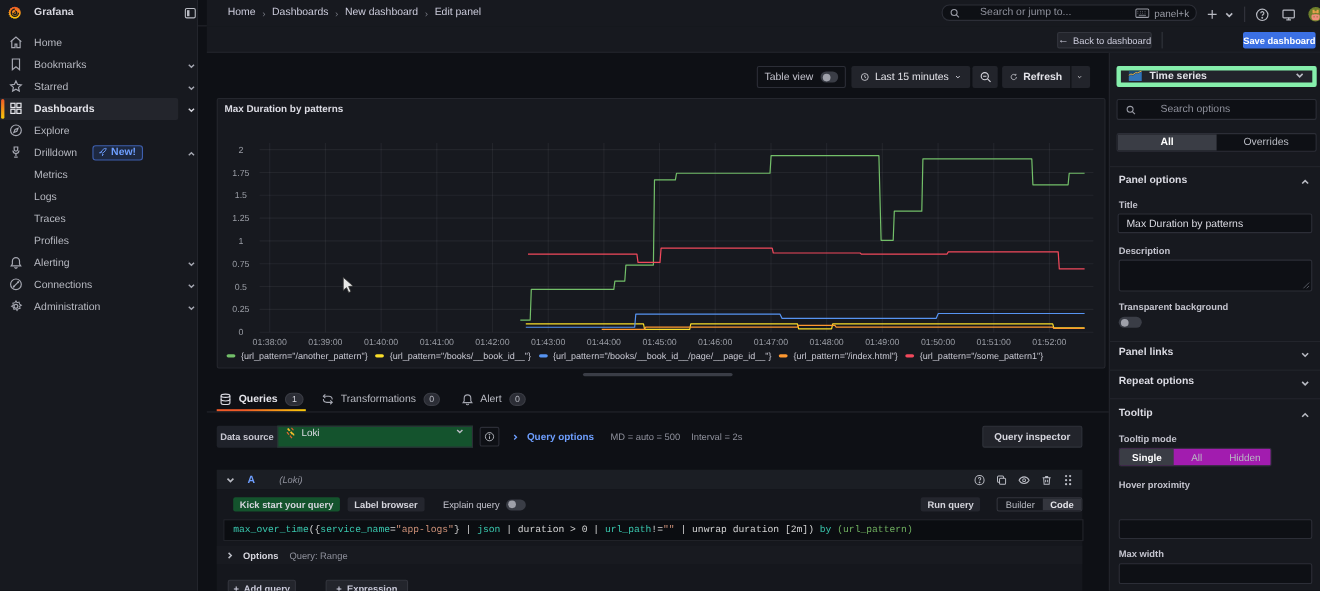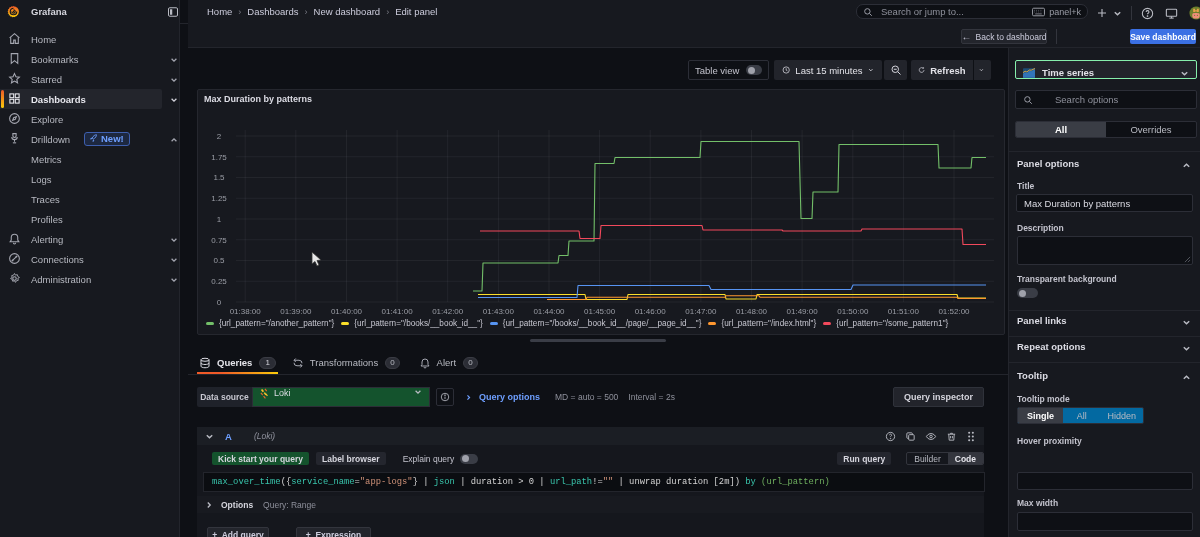--- a/index.html
+++ b/index.html
@@ -59,21 +59,21 @@
       <span class="crumb">New dashboard</span>
         <span class="crumbsep">›</span>
       <span class="crumb dim">Edit panel</span>
     </div>
 
     <div class="abs" style="left:668px;top:4px;width:232px;height:15px;background:#0e1015;border:1px solid #2c2e37;border-radius:7px;display:flex;align-items:center;padding:0 6px">
       <svg width="10" height="10" viewBox="0 0 24 24" fill="none" stroke="#9a9ca6" stroke-width="2.4">
           <circle cx="10.5" cy="10.5" r="6.5"></circle>
           <path d="M15.5 15.5L21 21"></path>
         </svg>
-      <span class="dim" style="margin-left:8px;font-size:9.5px">Search or jump to...</span>
+      <span class="dim" style="margin-left:18px;font-size:9.5px">Search or jump to...</span>
       <span style="margin-left:auto;display:flex;align-items:center;color:#9a9ca6;font-size:9px">
         <svg width="13" height="10" viewBox="0 0 24 16" fill="none" stroke="#9a9ca6" stroke-width="1.8">
             <rect x="1" y="1" width="22" height="14" rx="2"></rect>
             <path d="M4 5h1M8 5h1M12 5h1M16 5h1M20 5h0M4 8h1M8 8h1M12 8h1M16 8h1M20 8h0M6 11.5h12" stroke-width="1.4"></path>
           </svg>
         <span style="margin-left:4px">panel+k</span>
       </span>
     </div>
     <div class="abs" style="left:908px;top:6px;display:flex;align-items:center;color:#b9bbc3">
       <svg width="12" height="12" viewBox="0 0 24 24" fill="none" stroke="#b9bbc3" stroke-width="2.2">
@@ -236,21 +236,21 @@
           </svg>
         <div class="nlabel">Administration</div>
         <svg class="nchev chev" viewBox="0 0 10 10" fill="none" stroke="#a5a7b1" stroke-width="1.6">
             <path d="M2 3.5l3 3 3-3"></path>
           </svg>
       </div>
     </div>
   </div>
   <div id="rightpane" class="abs">
 
-    <div class="abs" style="left:6px;top:12px;width:182px;height:19px;background:#22242b;border:1px solid #86efac;border-radius:2px;display:flex;align-items:flex-end;padding:0 7px">
+    <div class="abs" style="left:6px;top:12px;width:182px;height:19px;background:#22242b;border:4px solid #86efac;border-radius:2px;display:flex;align-items:flex-start;padding:0 7px">
       <svg width="12" height="10" viewBox="0 0 28 22">
           <rect x="0" y="0" width="28" height="22" rx="2" fill="#1c4c74"></rect>
           <path d="M0 13l5-4 4 2 6-5 4 1 9-5v20H0z" fill="#3274b8"></path>
           <path d="M0 10l5-3 4 1.5 6-4.5 4 .5 9-4" fill="none" stroke="#f3b23e" stroke-width="2"></path>
         </svg>
       <span style="margin-left:7px;font-size:9.5px;font-weight:bold;color:#e2e2e8">Time series</span>
       <svg style="margin-left:auto" width="9" height="9" viewBox="0 0 10 10" fill="none" stroke="#b9bbc3" stroke-width="1.6">
           <path d="M2 3.5l3 3 3-3"></path>
         </svg>
     </div>
@@ -294,21 +294,21 @@
     <div class="sechead abs" style="left:8px;top:293px">Repeat options</div>
     <svg class="abs" style="right:9px;top:296px" width="9" height="9" viewBox="0 0 10 10" fill="none" stroke="#b9bbc3" stroke-width="1.6">
         <path d="M2 3.5l3 3 3-3"></path>
       </svg>
     <div class="divider" style="top:314px"></div>
     <div class="sechead abs" style="left:8px;top:322px">Tooltip</div>
     <svg class="abs" style="right:9px;top:325px" width="9" height="9" viewBox="0 0 10 10" fill="none" stroke="#b9bbc3" stroke-width="1.6">
         <path d="M2 6.5l3-3 3 3"></path>
       </svg>
     <div class="flabel abs" style="left:8px;top:346px">Tooltip mode</div>
-    <div class="abs" style="left:8px;top:359px;width:127px;height:17px;background:#0369a1;border:1px solid #2c2e37;border-radius:2px;display:flex;overflow:hidden">
+    <div class="abs" style="left:8px;top:359px;width:139px;height:17px;background:#a21caf;border:1px solid #2c2e37;border-radius:2px;display:flex;overflow:hidden">
       <div style="width:36%;background:#3a3d45;display:flex;align-items:center;justify-content:center;font-size:9px;font-weight:bold;color:#fff">Single</div>
       <div style="width:30%;display:flex;align-items:center;justify-content:center;font-size:9px;color:#b9bbc3">All</div>
       <div style="width:34%;display:flex;align-items:center;justify-content:center;font-size:9px;color:#b9bbc3">Hidden</div>
     </div>
     <div class="flabel abs" style="left:8px;top:388px">Hover proximity</div>
     <div class="ginput abs" style="left:8px;top:424px;width:176px;height:18px"></div>
     <div class="flabel abs" style="left:8px;top:450px">Max width</div>
     <div class="ginput abs" style="left:8px;top:464px;width:176px;height:19px"></div>
   </div>
   <div id="content" class="abs" style="left:188px;top:48px;width:820px;height:489px">

